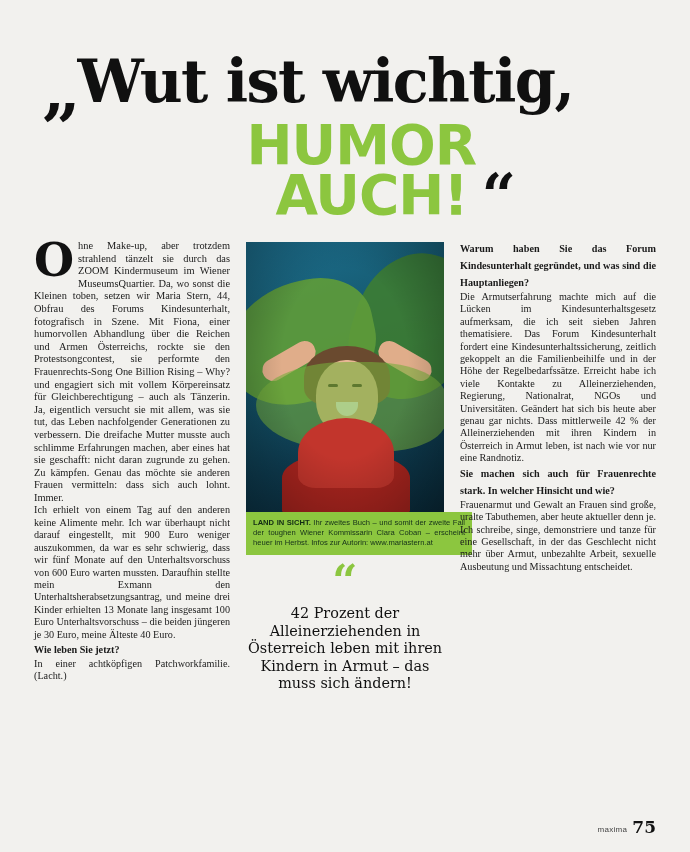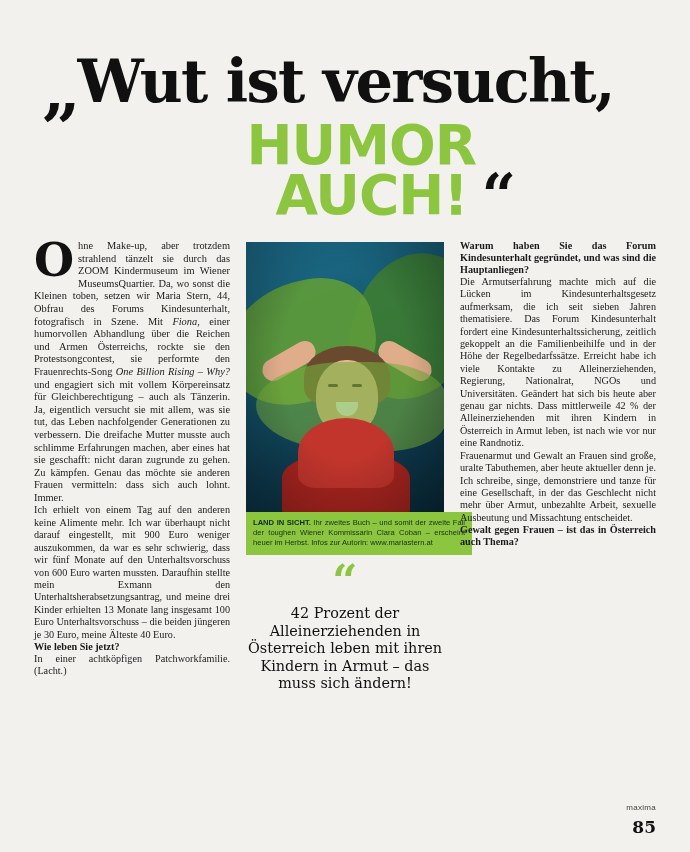--- a/index.html
+++ b/index.html
@@ -105,25 +105,25 @@
     font-weight: bold;
     font-size: 46px;
     line-height: 36px;
     padding: 2px 4px 0 0;
     color: #111;
   }
   .lead {
     font-size: 10.4px;
     line-height: 12.6px;
   }
-  .ital { font-style: italic; }
+  .ital { }
   .qhead {
     font-weight: bold;
     font-size: 10.2px;
-    line-height: 12px;
+    line-height: 17px;
     margin-top: 8px;
   }
   .bodytext { margin-top: 2px; }
 
   
   .photo {
     width: 198px;
     height: 270px;
     margin-top: 2px;
     position: relative;
@@ -225,21 +225,20 @@
   }
 
   
   .footer {
     position: absolute;
     right: 34px;
     bottom: 16px;
     display: flex;
     align-items: flex-end;
     gap: 5px;
-    flex-direction: column;
   }
   .f-brand {
     font-family: "Liberation Sans", sans-serif;
     font-size: 8px;
     color: #444;
     letter-spacing: .3px;
     padding-bottom: 2px;
   }
   .f-page {
     font-family: "DejaVu Serif", serif;
@@ -248,21 +247,21 @@
     color: #111;
     line-height: 1;
   }
 </style>
 </head>
 <body>
 
 <div class="page">
 
   <div class="headline">
-    <div class="hl-line1"><span class="quote-open">„</span><span>Wut ist versucht,</span></div>
+    <div class="hl-line1"><span class="quote-open">„</span><span>Wut ist wichtig,</span></div>
     <div class="hl-line2">HUMOR</div>
     <div class="hl-line3-wrap">
       <div class="hl-line3">AUCH!</div>
       <div class="quote-close">“</div>
     </div>
   </div>
 
   <div class="columns">
 
     <div class="col">
@@ -297,24 +296,24 @@
 
       <div class="pullquote">
         <span class="pq-mark">“</span>
         <div class="pq-text">42 Prozent der Alleinerziehenden in Österreich leben mit ihren Kindern in Armut – das muss sich ändern!</div>
       </div>
     </div>
 
     <div class="col">
       <p class="qhead" style="margin-top:0">Warum haben Sie das Forum Kindesunterhalt gegründet, und was sind die Hauptanliegen?</p>
       <p class="bodytext">Die Armutserfahrung machte mich auf die Lücken im Kindesunterhaltsgesetz aufmerksam, die ich seit sieben Jahren thematisiere. Das Forum Kindesunterhalt fordert eine Kindesunterhaltssicherung, zeitlich gekoppelt an die Familienbeihilfe und in der Höhe der Regelbedarfssätze. Erreicht habe ich viele Kontakte zu Alleinerziehenden, Regierung, Nationalrat, NGOs und Universitäten. Geändert hat sich bis heute aber genau gar nichts. Dass mittlerweile 42 % der Alleinerziehenden mit ihren Kindern in Österreich in Armut leben, ist nach wie vor nur eine Randnotiz.</p>
+      <p class="qhead">Sie machen sich auch für Frauenrechte stark. In welcher Hinsicht und wie?</p>
       <p class="bodytext">Frauenarmut und Gewalt an Frauen sind große, uralte Tabuthemen, aber heute aktueller denn je. Ich schreibe, singe, demonstriere und tanze für eine Gesellschaft, in der das Geschlecht nicht mehr über Armut, unbezahlte Arbeit, sexuelle Ausbeutung und Missachtung entscheidet.</p>
-      <p class="qhead">Gewalt gegen Frauen – ist das in Österreich auch Thema?</p>
     </div>
 
   </div>
 
   <div class="footer">
     <span class="f-brand">maxima</span>
-    <span class="f-page">85</span>
+    <span class="f-page">75</span>
   </div>
 
 </div>
 
 </body></html>

